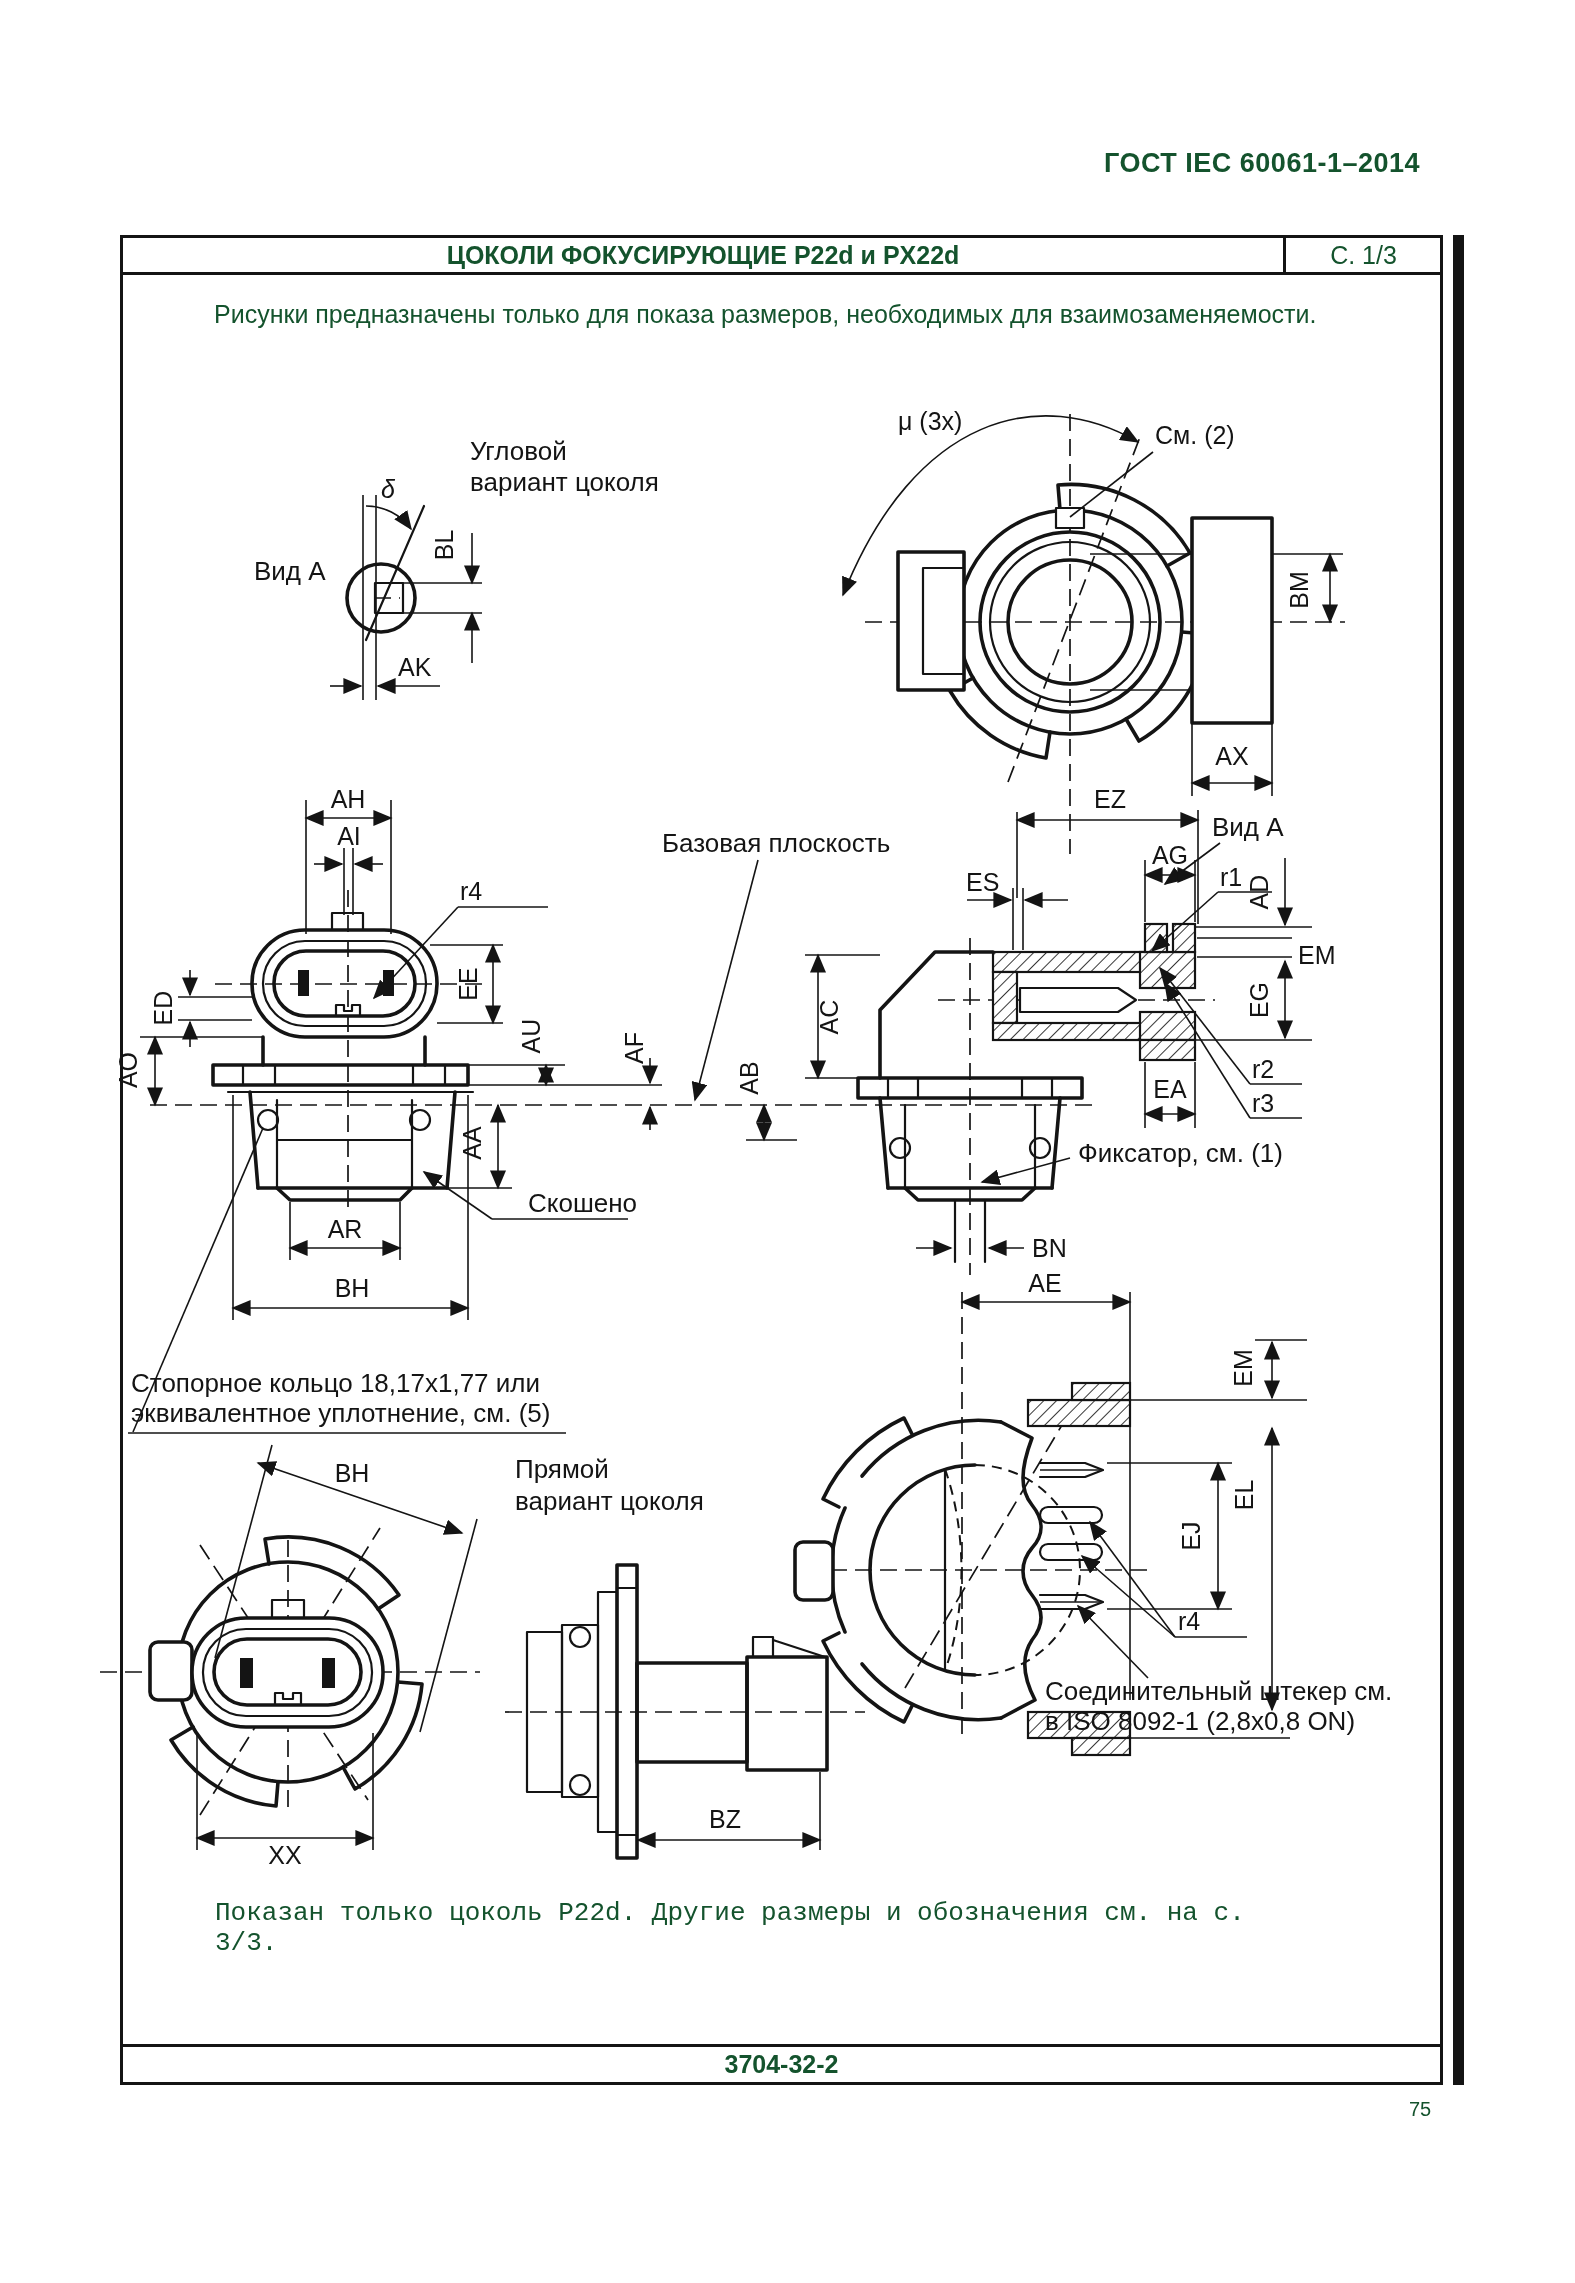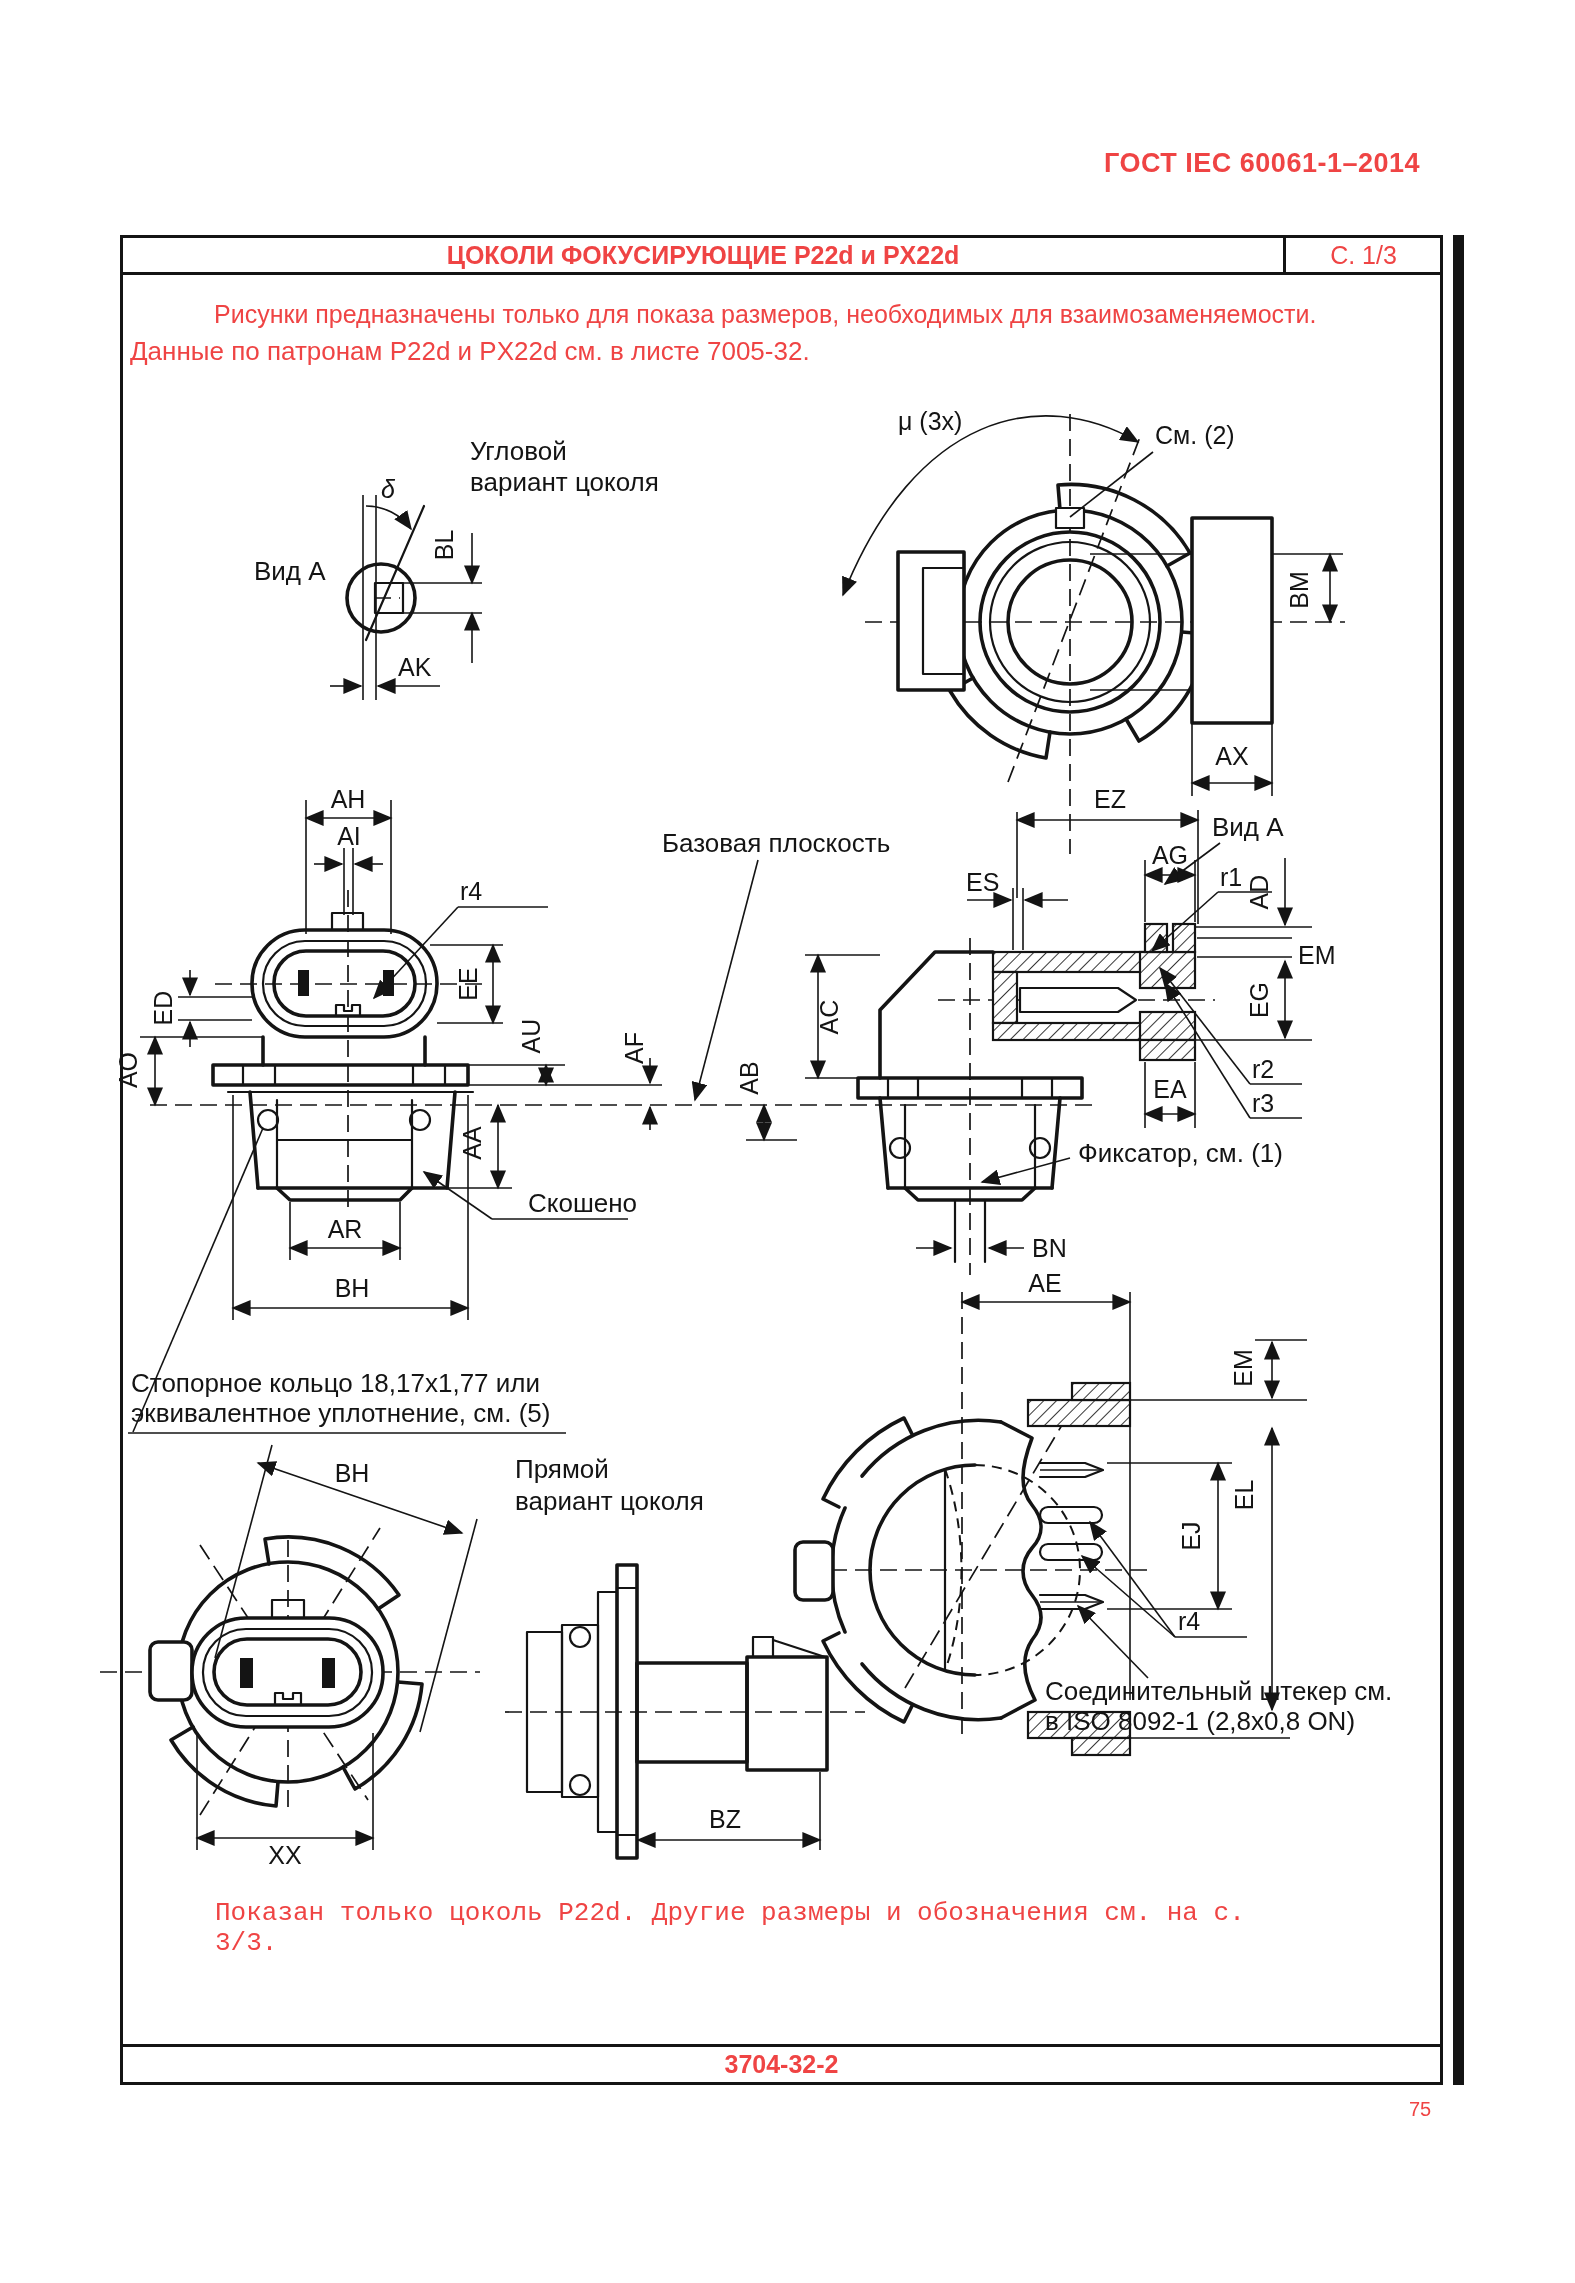--- a/index.html
+++ b/index.html
@@ -1,17 +1,17 @@
 <!DOCTYPE html>
 <html><head>
 <meta charset="utf-8">
 <style>
   html,body{margin:0;padding:0;background:#e8e8e8;}
   .page{position:relative;width:1575px;height:2283px;background:#ffffff;overflow:hidden;
-        font-family:"Liberation Sans",sans-serif;color:#ef4444;}
+        font-family:"Liberation Sans",sans-serif;color:#14532d;}
   .abs{position:absolute;}
   .hdr{left:1020px;top:148px;width:400px;text-align:right;font-size:27px;font-weight:bold;letter-spacing:.5px;}
   .frame{left:120px;top:235px;width:1323px;height:1850px;border:3px solid #141414;box-sizing:border-box;}
   .thickbar{left:1453px;top:235px;width:11px;height:1850px;background:#141414;}
   .titlecell{left:123px;top:238px;width:1160px;height:34px;line-height:34px;text-align:center;
              font-size:25px;font-weight:bold;}
   .pagerefcell{left:1286px;top:238px;width:155px;height:34px;line-height:34px;text-align:center;font-size:25px;}
   .vdiv{left:1283px;top:235px;width:3px;height:40px;background:#141414;}
   .hdiv{left:120px;top:272px;width:1323px;height:3px;background:#141414;}
   .fdiv{left:120px;top:2044px;width:1323px;height:3px;background:#141414;}
@@ -41,21 +41,20 @@
 
   <div class="abs hdr">ГОСТ IEC 60061-1–2014</div>
   <div class="abs frame"></div>
   <div class="abs thickbar"></div>
   <div class="abs vdiv"></div>
   <div class="abs hdiv"></div>
   <div class="abs fdiv"></div>
   <div class="abs titlecell">ЦОКОЛИ ФОКУСИРУЮЩИЕ P22d и PX22d</div>
   <div class="abs pagerefcell">С. 1/3</div>
   <div class="abs intro1">Рисунки предназначены только для показа размеров, необходимых для взаимозаменяемости.</div>
-  <div class="abs intro2">Данные по патронам P22d и PX22d см. в листе 7005-32.</div>
   <div class="abs footnote">Показан только цоколь P22d. Другие размеры и обозначения см. на с. 3/3.</div>
   <div class="abs codecell">3704-32-2</div>
   <div class="abs pagenum">75</div>
 
   <svg class="draw" width="1575" height="2283" viewBox="0 0 1575 2283">
     <defs>
       <pattern id="hatch" width="9" height="9" patternUnits="userSpaceOnUse" patternTransform="rotate(45)">
         <rect width="9" height="9" fill="#ffffff"></rect>
         <line x1="0" y1="0" x2="0" y2="9" stroke="#141414" stroke-width="1.7"></line>
       </pattern>

